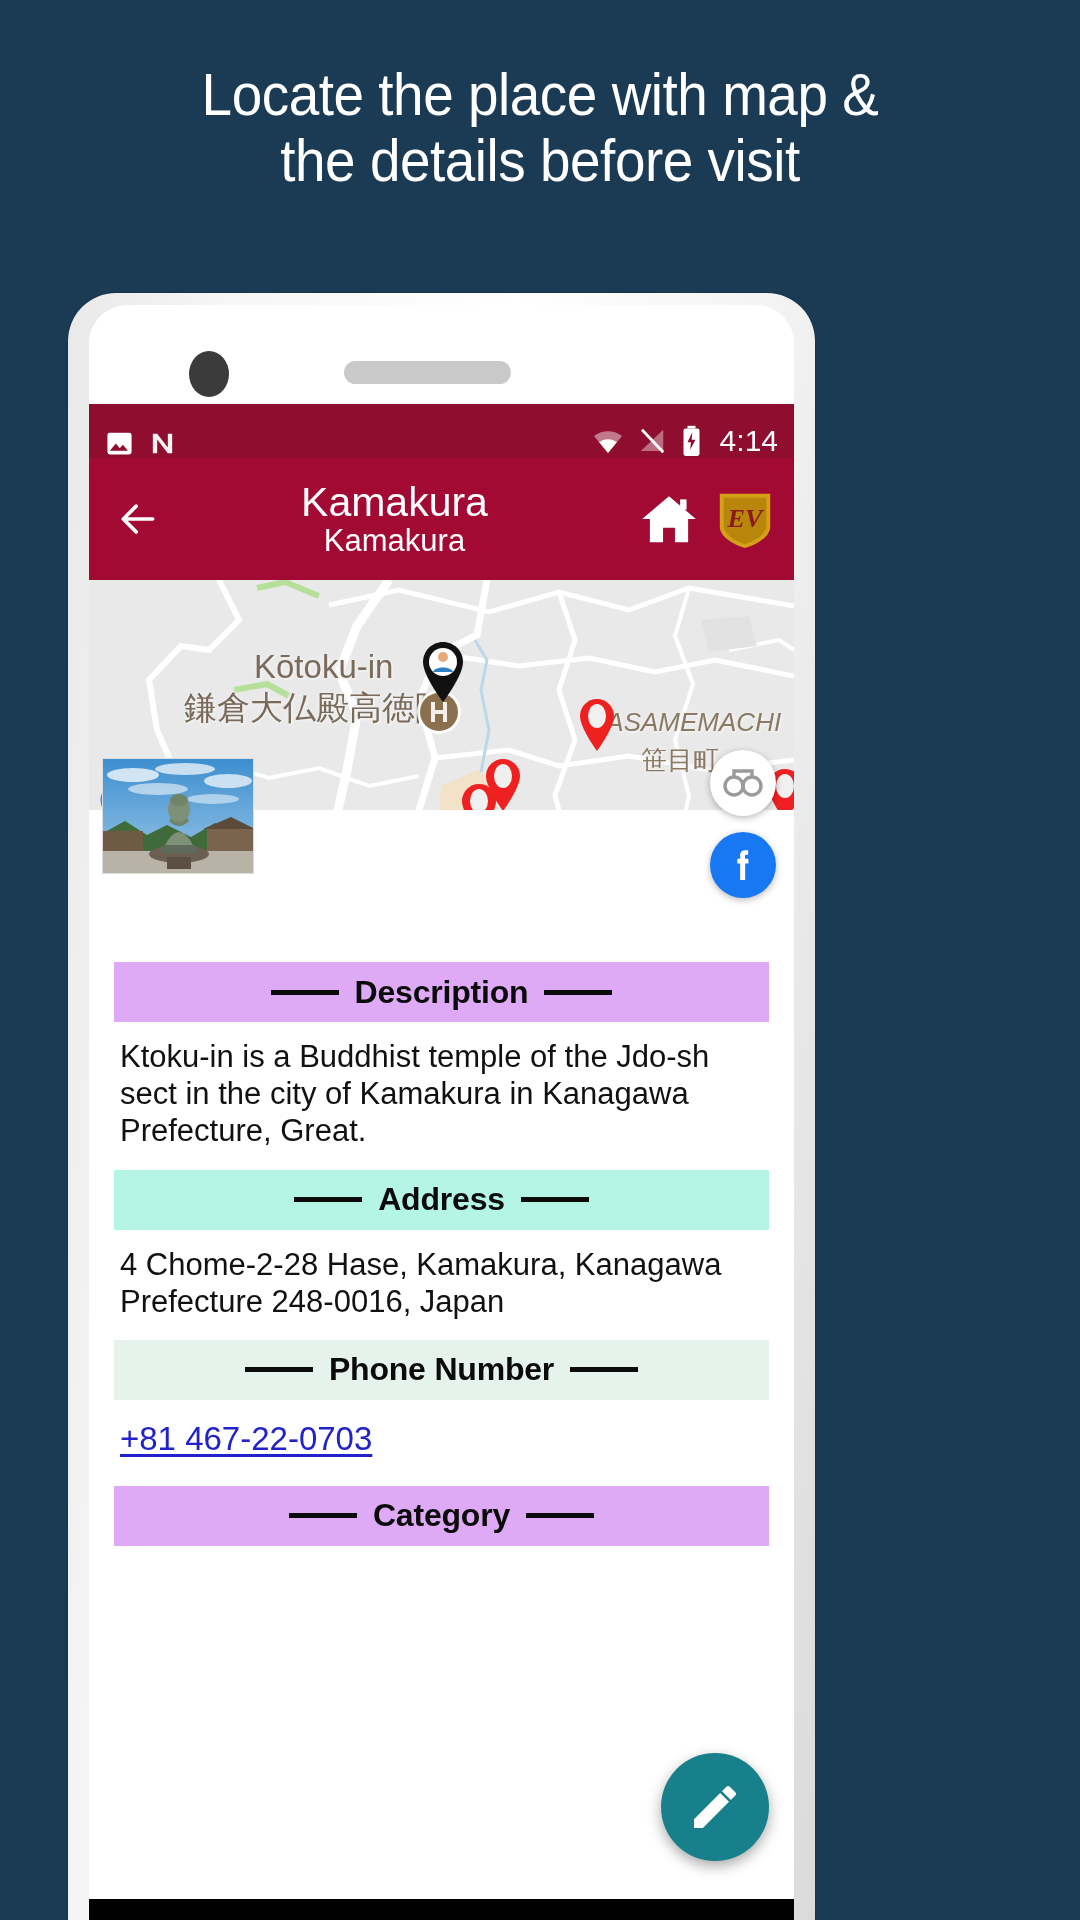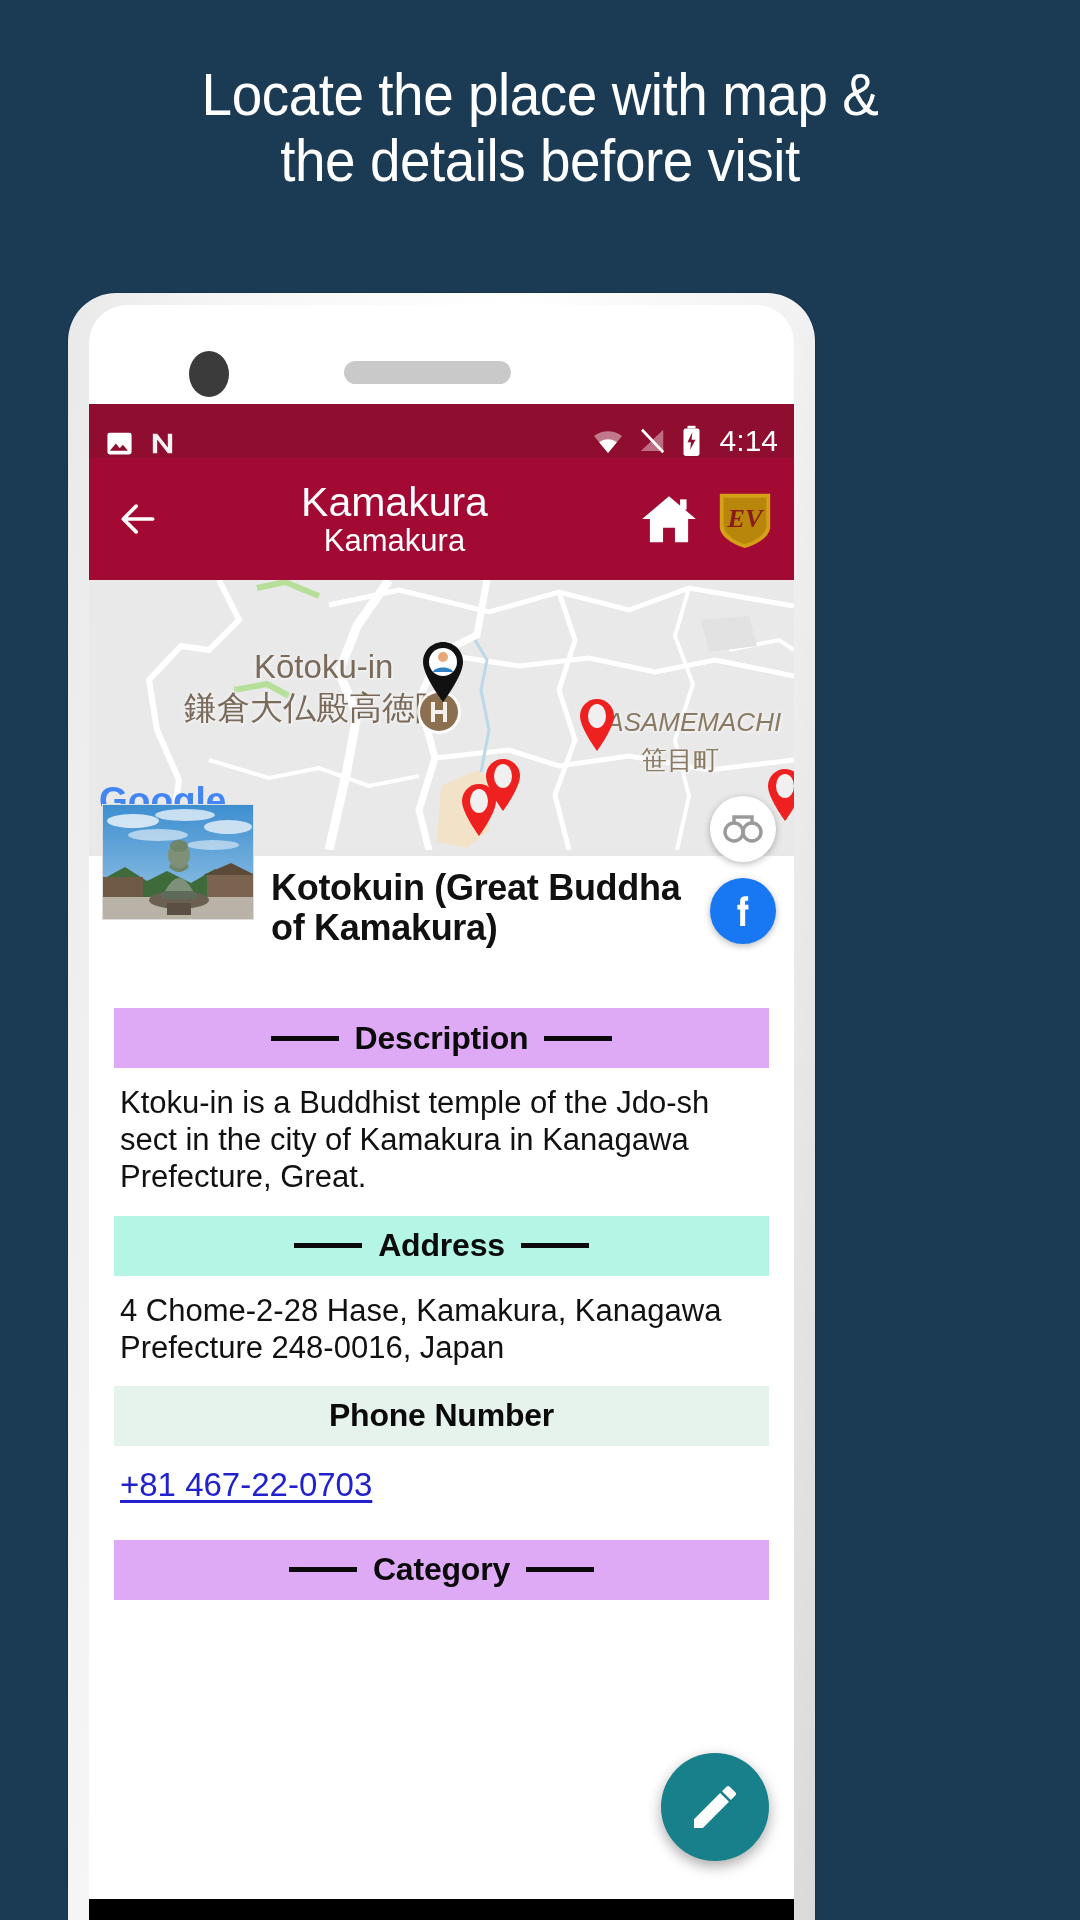--- a/index.html
+++ b/index.html
@@ -68,21 +68,21 @@
   .titles { flex:1; text-align:center; margin-left:-10px; line-height:1.04; }
   .t-main { font-size:41px; font-weight:400; display:block; }
   .t-sub  { font-size:31px; font-weight:400; display:block; margin-top:2px; }
   .home-btn { width:78px; display:flex; align-items:center; justify-content:center; }
   .ev-badge {
     width:62px; height:62px; margin-left:6px; position:relative;
   }
 
   
   .map {
-    position:relative; height:276px; width:705px;
+    position:relative; height:230px; width:705px;
     background:#e8e8e8; overflow:hidden;
   }
   .map svg { position:absolute; left:0; top:0; }
   .map-label {
     position:absolute; color:#7a6a5a; font-weight:400;
     text-shadow:0 0 4px #eee,0 0 4px #eee,0 0 6px #eee,1px 1px 2px #fff;
     white-space:nowrap;
   }
   .lbl-kotoku { left:165px; top:68px; font-size:33px; }
   .lbl-jp     { left:95px;  top:106px; font-size:33px; }
@@ -118,21 +118,21 @@
 
   
   .sec-head {
     margin:14px 25px 0 25px; height:60px; display:flex; align-items:center;
     justify-content:center; gap:16px;
   }
   .sec-head .dash { width:68px; height:5px; background:#0b0b0b; }
   .sec-head .txt { font-size:32px; font-weight:700; color:#0b0b0b; letter-spacing:-0.2px;}
   .sec-purple { background:#dfaaf5; }
   .sec-cyan   { background:#b5f5e6; }
-  .sec-mint   { background:#e6f2ec;flex-direction:column; }
+  .sec-mint   { background:#e6f2ec; }
 
   .sec-body {
     padding:16px 31px 6px 31px; font-size:31px; color:#111; line-height:1.20;
   }
   .phone-link {
     display:inline-block; margin:20px 0 0 31px; font-size:33px;
     color:#2222cc; text-decoration:underline; text-underline-offset:4px;
   }
 
   
@@ -299,21 +299,20 @@
             <ellipse cx="76" cy="95" rx="30" ry="9" fill="#6b5f52"></ellipse>
             <path d="M58 88 q18 -10 36 0 v6 h-36z" fill="#5e6b5a"></path>
             <path d="M62 86 q14 -26 28 0z" fill="#7e9078"></path>
             <path d="M66 62 q10 -22 20 0 q-10 10 -20 0z" fill="#6f8468"></path>
             <ellipse cx="76" cy="50" rx="11" ry="13" fill="#7e9078"></ellipse>
             <ellipse cx="76" cy="41" rx="9" ry="6" fill="#6f8468"></ellipse>
             <rect x="64" y="98" width="24" height="12" fill="#5a4f42"></rect>
           </svg>
         </div>
 
-        <div class="place-title">Kotokuin (Great Buddha of Kamakura)</div>
 
         <div class="round-btn btn-glasses">
           <svg width="42" height="42" viewBox="0 0 42 42">
             <circle cx="12" cy="24" r="9" fill="none" stroke="#9a9a9a" stroke-width="3.4"></circle>
             <circle cx="30" cy="24" r="9" fill="none" stroke="#9a9a9a" stroke-width="3.4"></circle>
             <path d="M12 15V9h18v6" fill="none" stroke="#9a9a9a" stroke-width="3.4"></path>
             <path d="M19 22h4" stroke="#9a9a9a" stroke-width="3"></path>
           </svg>
         </div>
 
@@ -342,21 +341,21 @@
 
       
       <div class="sec-head sec-mint">
         <span class="dash"></span>
         <span class="txt">Phone Number</span>
         <span class="dash"></span>
       </div>
       <a class="phone-link" href="#">+81 467-22-0703</a>
 
       
-      <div class="sec-head sec-purple" style="margin-top:36px;">
+      <div class="sec-head sec-purple" style="margin-top:28px;">
         <span class="dash"></span>
         <span class="txt">Category</span>
         <span class="dash"></span>
       </div>
 
       
       <div class="fab">
         <svg width="56" height="56" viewBox="0 0 24 24">
           <path d="M3 17.2V21h3.8L18 9.8 14.2 6zM20.7 7.1c.4-.4.4-1 0-1.4l-2.4-2.4c-.4-.4-1-.4-1.4 0l-1.9 1.9L18.8 9z" fill="#fff"></path>
         </svg>

